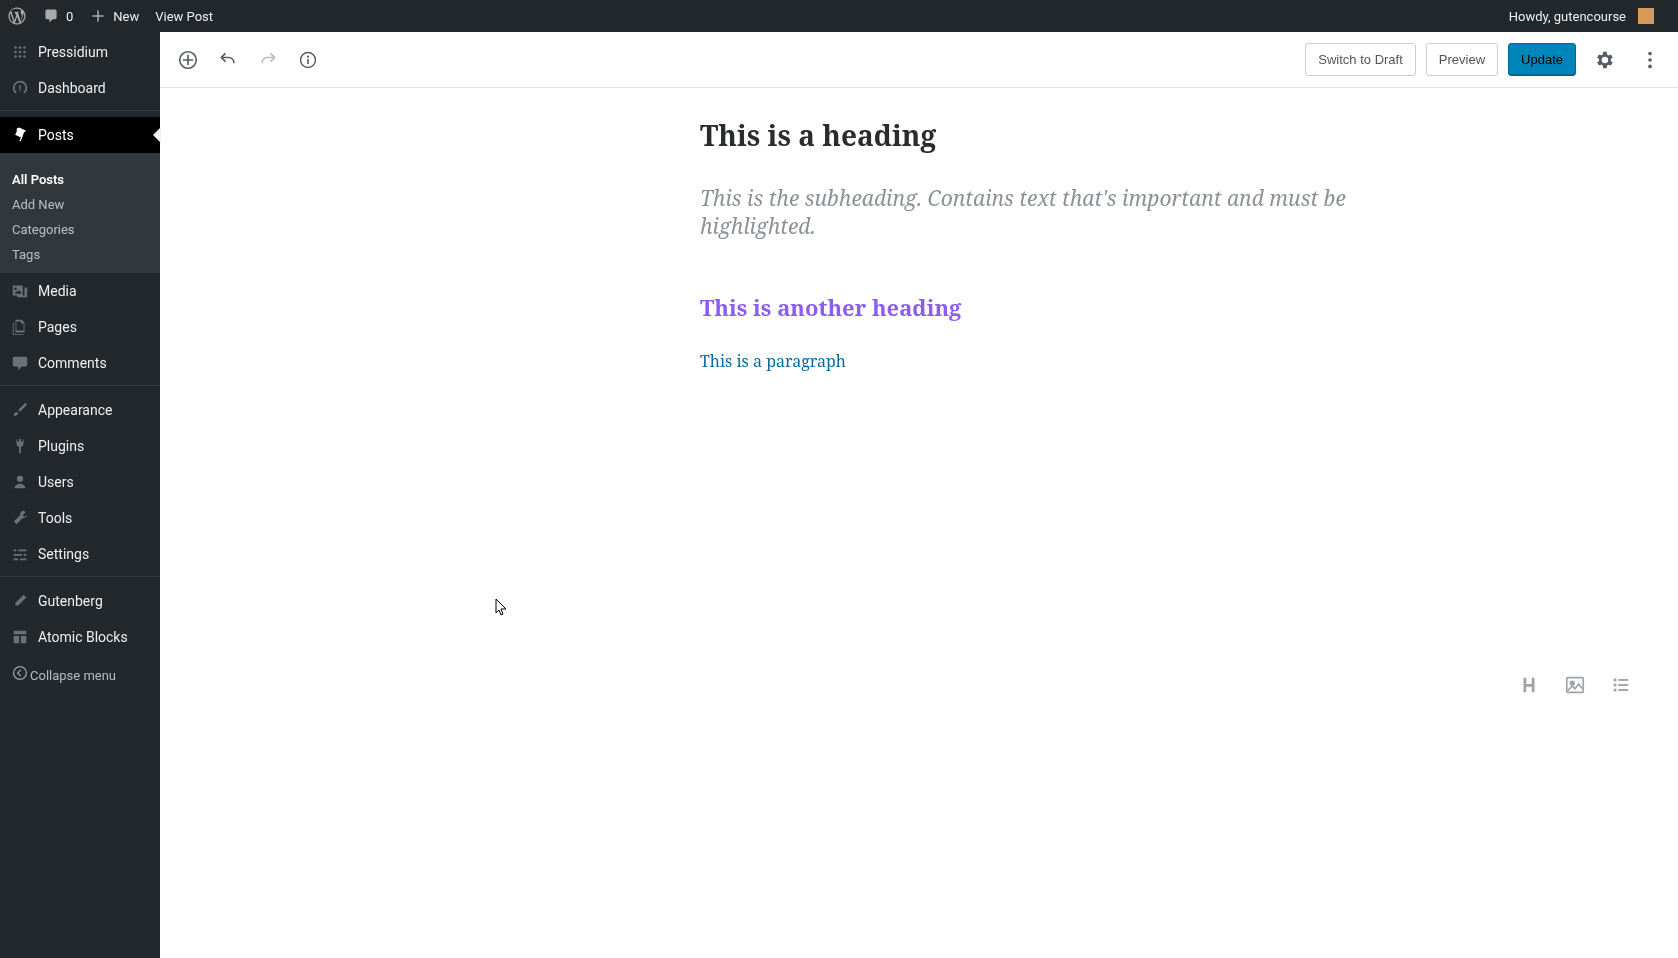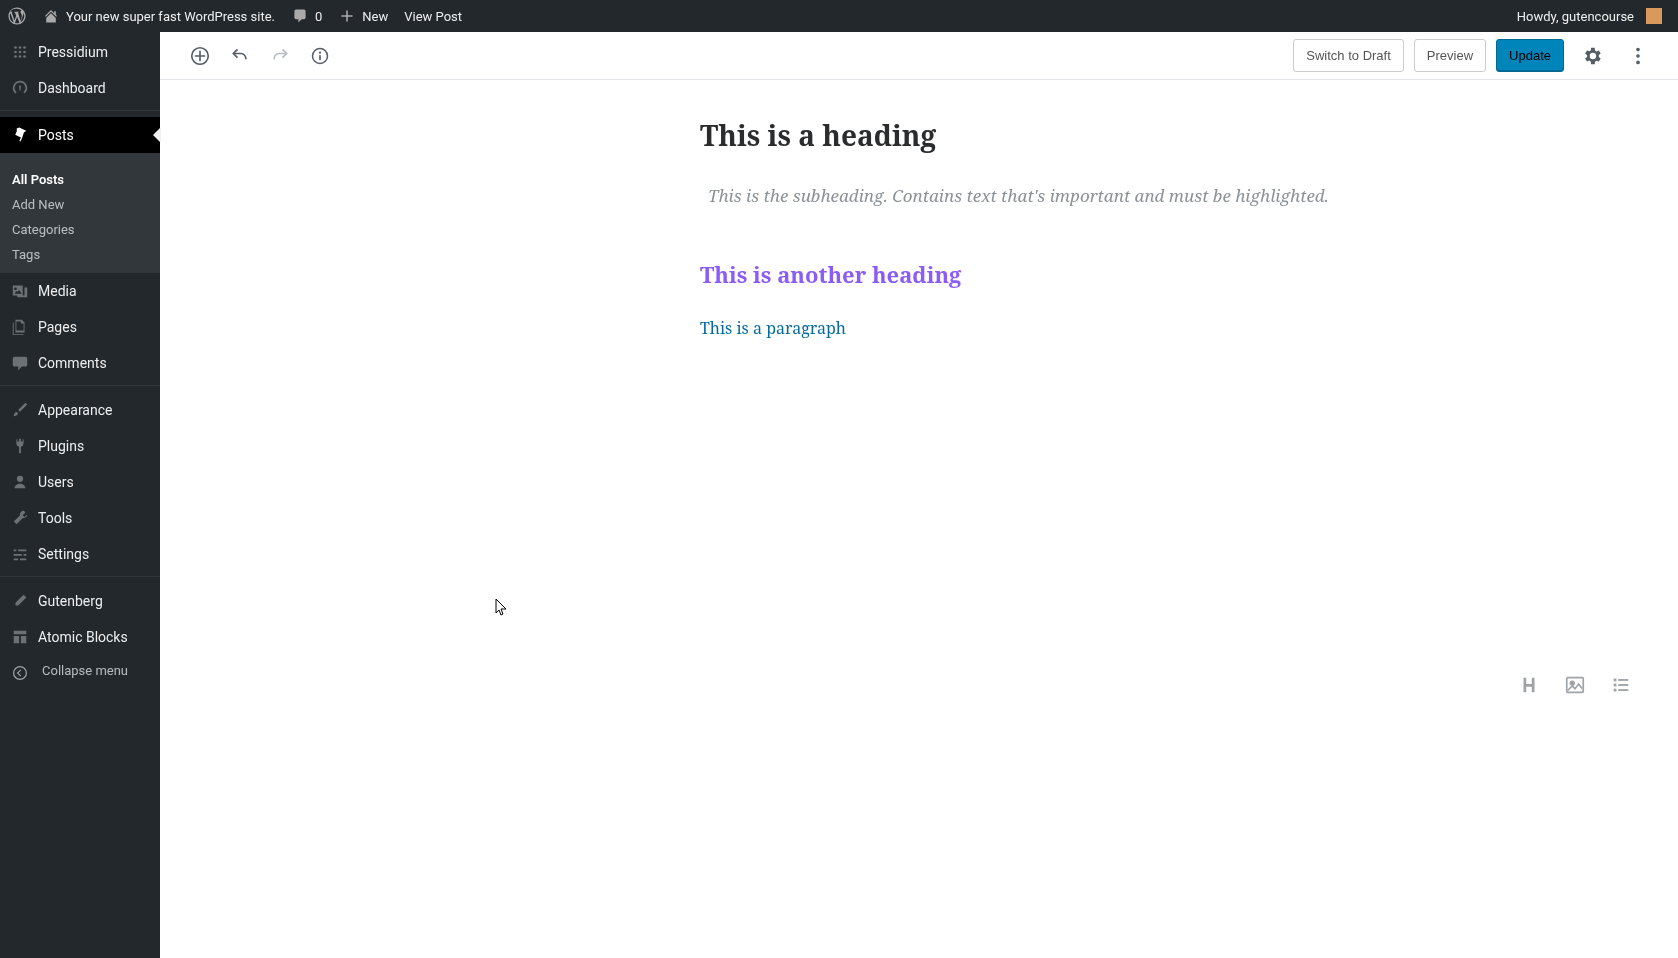--- a/index.html
+++ b/index.html
@@ -1,59 +1,59 @@
 <!DOCTYPE html>
 <html><head>
 <meta charset="utf-8">
 <style>
 * { margin: 0; padding: 0; box-sizing: border-box; }
 body { font-family: -apple-system, BlinkMacSystemFont, "Segoe UI", Roboto, Helvetica, Arial, sans-serif; font-size: 13px; color: #444; background: #f1f1f1; overflow: hidden; width: 1678px; height: 958px; }
 
 
 .adminbar { position: fixed; top: 0; left: 0; right: 0; height: 32px; background: #23282d; color: #eee; display: flex; align-items: center; font-size: 13px; z-index: 300; }
 .adminbar .left { display: flex; align-items: center; height: 100%; }
-.adminbar .right { margin-left: auto; display: flex; align-items: center; height: 100%; padding-right: 8px; }
+.adminbar .right { margin-left: auto; display: flex; align-items: center; height: 100%; padding-right: 16px; }
 .adminbar .item { display: flex; align-items: center; height: 100%; padding: 0 8px; color: #eee; gap: 6px; cursor: pointer; }
 .adminbar .icon { width: 18px; height: 18px; display: inline-flex; align-items: center; justify-content: center; }
 .adminbar .avatar { width: 16px; height: 16px; background: #d89a5b; margin-left: 6px; }
 
 
 .sidebar { position: fixed; top: 32px; left: 0; width: 160px; bottom: 0; background: #23282d; color: #eee; z-index: 200; }
 .sb-item { display: flex; align-items: center; gap: 8px; padding: 8px 10px; font-size: 14px; color: #eee; cursor: pointer; position: relative; }
 .sb-item .icon { width: 20px; height: 20px; display: inline-flex; align-items: center; justify-content: center; opacity: .6; }
 .sb-item.section-top { padding-top: 10px; }
 .sb-item.active { background: #000000; color: #fff; }
 .sb-item.active .icon { opacity: 1; }
 .sb-item.active::after { content: ""; position: absolute; right: -1px; top: 50%; margin-top: -8px; border: 8px solid transparent; border-right-color: #f1f1f1; }
 .sb-sub { background: #32373c; padding: 6px 0; }
 .sb-sub .sub-item { padding: 5px 12px; font-size: 13px; color: rgba(240,245,250,.7); cursor: pointer; }
 .sb-sub .sub-item.current { color: #fff; font-weight: 600; margin-top: 8px; }
 .sb-separator { height: 5px; border-bottom: 1px solid #32373c; margin: 0 0 6px; }
-.sb-collapse { display: flex; align-items: flex-start; gap: 12px; padding: 8px 10px; color: rgba(240,245,250,.7); cursor: pointer; font-size: 13px; }
+.sb-collapse { display: flex; align-items: flex-end; gap: 0; padding: 8px 10px; color: rgba(240,245,250,.7); cursor: pointer; font-size: 13px; }
 .sb-collapse .icon { width: 20px; height: 20px; display: inline-flex; align-items: center; justify-content: center; }
 
 
 .editor-wrap { position: fixed; top: 32px; left: 160px; right: 0; bottom: 0; background: #fff; }
 
 
-.editor-toolbar { height: 48px; border-bottom: 1px solid #e2e4e7; display: flex; align-items: center; padding: 0 22px; }
+.editor-toolbar { height: 56px; border-bottom: 1px solid #e2e4e7; display: flex; align-items: center; padding: 0 10px; }
 .editor-toolbar .left-tools { display: flex; align-items: center; gap: 4px; }
 .tool-btn { width: 36px; height: 36px; display: inline-flex; align-items: center; justify-content: center; border: none; background: transparent; border-radius: 4px; cursor: pointer; color: #555d66; }
 .tool-btn.disabled { color: #b5bcc2; cursor: default; }
 .editor-toolbar .right-tools { margin-left: auto; display: flex; align-items: center; gap: 10px; }
 .btn { height: 33px; padding: 0 12px; font-size: 13px; border-radius: 3px; cursor: pointer; border: 1px solid #ccc; background: #fff; color: #555; }
 .btn.primary { background: #0085ba; border-color: #006a95; color: #000000; box-shadow: inset 0 -1px 0 #006a95; }
 
 
 .editor-content { position: absolute; top: 56px; left: 0; right: 0; bottom: 0; overflow: auto; }
 .post-title { margin: 40px 0 30px 290px; font-size: 45px; font-weight: 700; color: #191e23; font-family: "Noto Serif", Georgia, serif; }
 .blocks { margin-left: 540px; max-width: 720px; color: #191e23; font-family: "Noto Serif", Georgia, serif; }
 .block-h2 { font-size: 28px; font-weight: 700; margin: 28px 0 18px; color: #2b2c2e; }
 .block-h3 { font-size: 22px; font-weight: 700; margin: 52px 0 20px; color: #8b5cf6; }
-.block-sub { font-style: italic; color: #8b9196; font-size: 17px; margin: 30px 8px; }
+.block-sub { font-style: italic; color: #8b9196; font-size: 21px; margin: 30px 0; }
 .block-p { font-size: 16px; color: #0369a1; margin: 28px 0; }
 .block-list { margin: 20px 0 0 26px; font-size: 16px; color: #3a3d40; }
 .block-list li { margin: 6px 0; }
 .block-list ul { list-style: disc; margin: 4px 0 4px 28px; }
 
 
 .block-hints { position: absolute; right: 40px; top: 580px; display: flex; gap: 12px; }
 .hint { width: 34px; height: 34px; display: inline-flex; align-items: center; justify-content: center; color: #9ea3a8; cursor: pointer; }
 
 
@@ -65,28 +65,20 @@
 <body>
 
 <div class="adminbar">
   <div class="left">
     <div class="item">
       <span class="icon">
         <svg viewBox="0 0 20 20" width="18" height="18" fill="#aaa">
             <path d="M10 .5C4.75.5.5 4.75.5 10S4.75 19.5 10 19.5 19.5 15.25 19.5 10 15.25.5 10 .5zM1.9 10c0-1.17.25-2.28.7-3.28l3.86 10.58A8.1 8.1 0 011.9 10zm8.1 8.1c-.8 0-1.56-.12-2.29-.33l2.43-7.06 2.49 6.82c.2.05.4.1.05.14A8.1 8.1 0 0110 18.1zm1.12-11.9c.49-.3.93-.5.93-.05 0-.46-.33-.78-.33-.78-1.4.1-2.3.1-2.3.1s-.84 0-2.22-.1c0 0-.33.32-.33.78 0 0 .42.02.86.05l1.28 3.5-1.8 5.38L4.23 6.2c.49-.3.93-.5.93-.05 0-.46-.33-.78-.33-.78-1.4.1-2.3.1-2.3.1h-.16A8.09 8.09 0 0110 1.9a8.06 8.06 0 015.46 2.12h-.11c-.85 0-1.45.74-1.45 1.53 0 .71.41 1.31.85 2.02.33.57.71 1.3.71 2.36 0 .73-.28 1.58-.65 2.77l-.85 2.84zm5.94-.08a8.1 8.1 0 01-3.04 10.88l2.47-7.15c.46-1.16.62-2.08.62-2.9 0-.3-.02-.57-.05-.83z"></path>
           </svg>
       </span>
-    </div>
-    <div class="item">
-      <span class="icon">
-        <svg viewBox="0 0 20 20" width="16" height="16" fill="#aaa">
-            <path d="M16 8.5l1.53 1.53-1.06 1.06L10 4.62l-6.47 6.47-1.06-1.06L10 2.5l4 4V4h2v4.5zM10 6.5l6 6V18H4v-5.5l6-6z"></path>
-          </svg>
-      </span>
-      <span>Your new super fast WordPress site.</span>
     </div>
     <div class="item">
       <span class="icon">
         <svg viewBox="0 0 20 20" width="16" height="16" fill="#aaa">
             <path d="M5 2h10c1.1 0 2 .9 2 2v8c0 1.1-.9 2-2 2h-3l-4 4v-4H5c-1.1 0-2-.9-2-2V4c0-1.1.9-2 2-2z"></path>
           </svg>
       </span>
       <span>0</span>
     </div>
     <div class="item">

